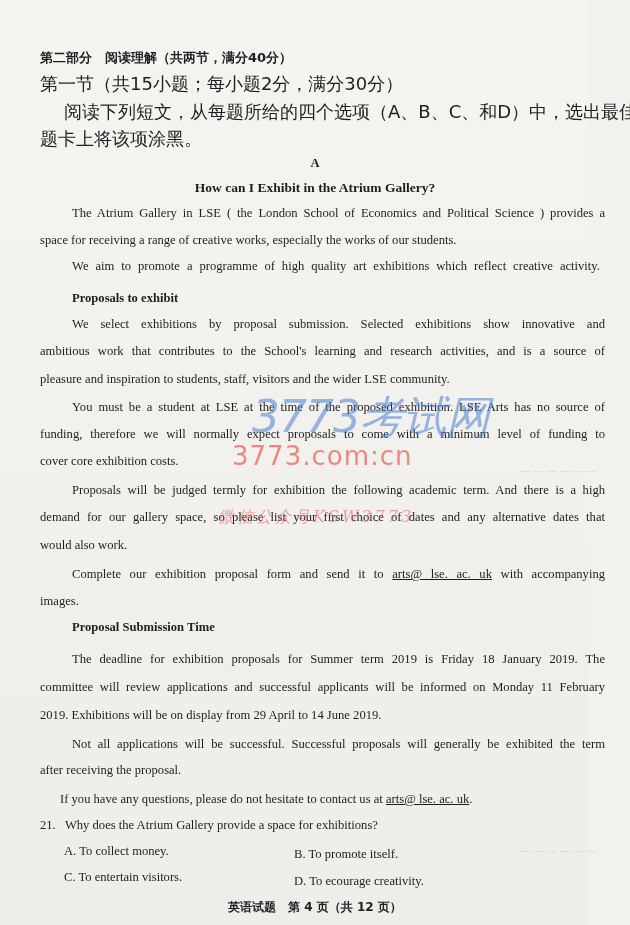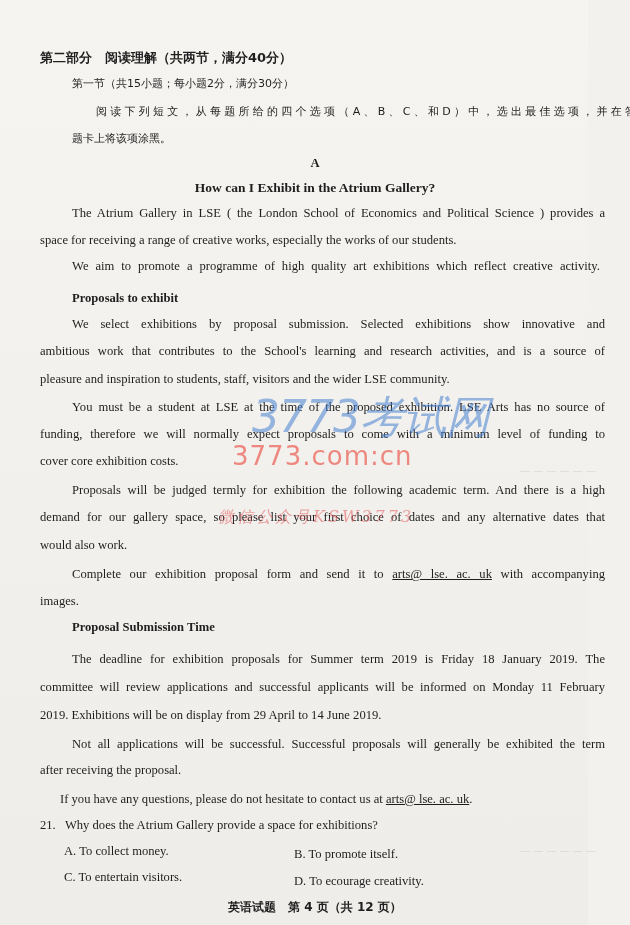--- a/index.html
+++ b/index.html
@@ -9,21 +9,21 @@
       font-family: "Liberation Serif", "DejaVu Serif", serif;
       color: #1e1e1e;
       position: relative;
     }
     .page {
       position: absolute; left: 0; top: 0; width: 588px; height: 925px;
       background: linear-gradient(180deg, #f6f4f1 0%, #efedea 100%);
     }
     .ln { position: absolute; white-space: nowrap; font-size: 12.6px; line-height: 16px; }
     .cn { font-family: "DejaVu Sans", sans-serif; font-weight: bold; font-size: 13px; }
-    .cn2 { font-family: "DejaVu Sans", sans-serif; font-size: 11px; margin-left: 32px; }
+    .cn2 { font-family: "DejaVu Sans", sans-serif; font-size: 18px; }
     .bold { font-weight: bold; }
     .just { text-align: justify; text-align-last: justify; }
     .center { text-align: center; }
     u { text-decoration: underline; }
     .wm { position: absolute; white-space: nowrap; pointer-events: none; }
     .wm-blue { font-family: "DejaVu Sans", sans-serif; font-style: italic; font-weight: normal; font-size: 44px; color: rgba(70,130,210,0.55); letter-spacing: -1px; }
     .wm-red { font-family: "DejaVu Sans", sans-serif; font-size: 26px; color: rgba(235,100,90,0.75); letter-spacing: 1px; }
     .wm-red2 { font-family: "DejaVu Serif", serif; font-size: 22px; color: rgba(225,90,90,0.55); letter-spacing: 6px; font-style: italic; }
     .wm-red3 { font-family: "DejaVu Serif", serif; font-size: 16px; color: rgba(225,90,90,0.55); letter-spacing: 3px; font-style: italic; }
     .ghost { position: absolute; color: rgba(120,120,120,0.18); font-size: 10px; white-space: nowrap; font-family: "DejaVu Sans", sans-serif; }

